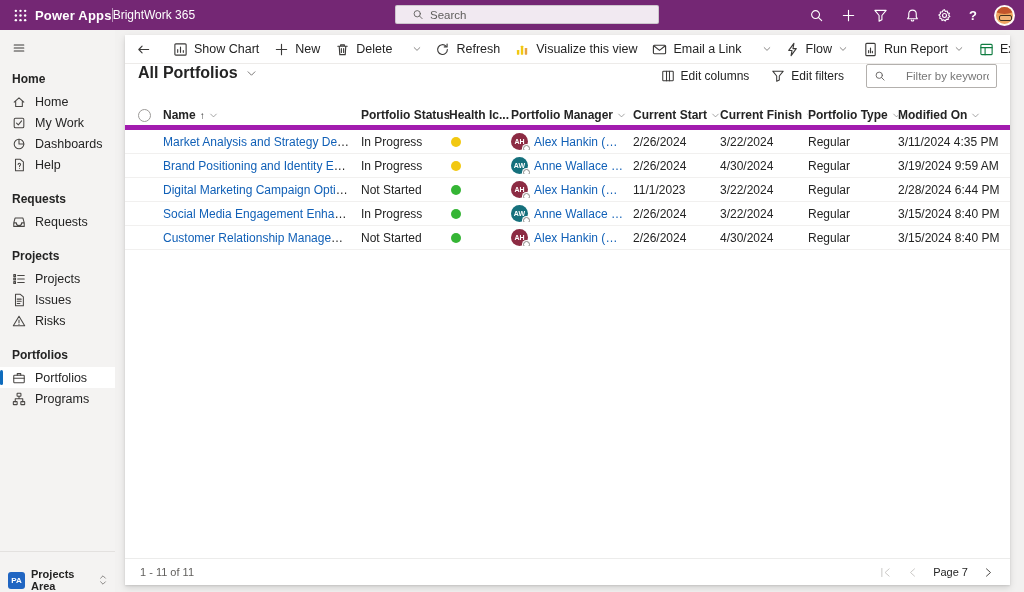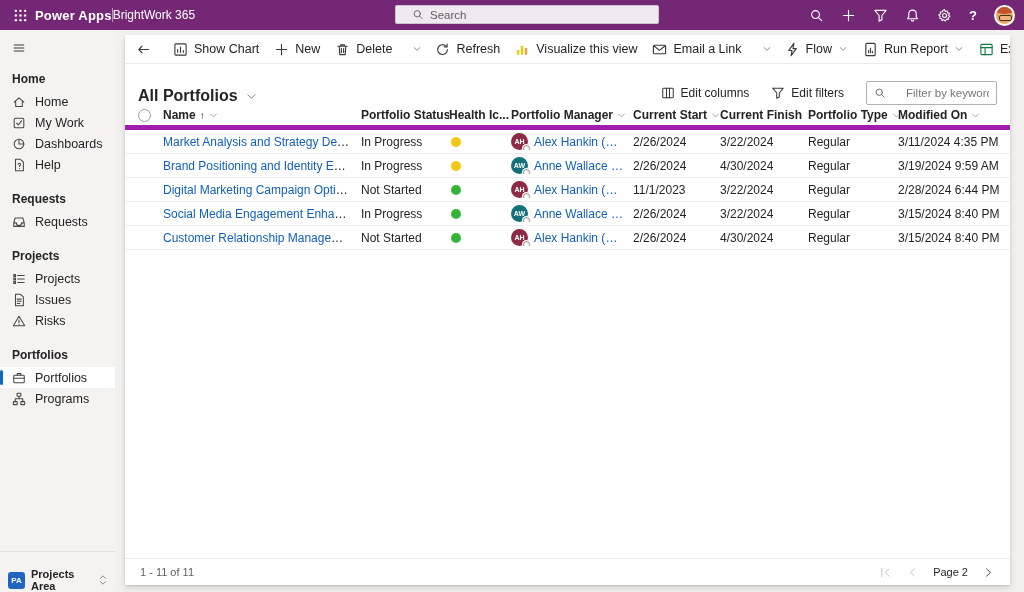--- a/index.html
+++ b/index.html
@@ -53,21 +53,21 @@
 
   
   .cmdbar{flex:0 0 29px;display:flex;align-items:center;border-bottom:1px solid #edebe9;padding:0 8px 0 4px;gap:1px;white-space:nowrap}
   .cmd{display:flex;align-items:center;gap:6px;height:24px;padding:0 7px;border:none;background:transparent;font-family:inherit;font-size:12.5px;color:#242424;cursor:pointer;border-radius:2px}
   .cicon{width:15px;height:15px;flex:0 0 auto;color:#3b3a39}
   .cchev{width:10px;height:10px;color:#605e5c}
   .cdiv{width:1px;height:16px;background:#e1dfdd;margin:0 3px}
   .chevbtn{padding:0 5px}
 
   
-  .view-head{flex:0 0 41px;display:flex;align-items:flex-end;padding:0 13px;gap:8px}
+  .view-head{flex:0 0 41px;display:flex;align-items:flex-start;padding:0 13px;gap:8px}
   .view-title{font-size:16px;font-weight:bold;display:flex;align-items:center;gap:8px;cursor:pointer}
   .vchev{width:11px;height:11px;color:#605e5c}
   .view-actions{margin-left:auto;display:flex;align-items:center;gap:22px}
   .vact{display:flex;align-items:center;gap:6px;font-size:12px;color:#242424;background:none;border:none;font-family:inherit;cursor:pointer}
   .vact .cicon{width:14px;height:14px}
   .filter-box{display:flex;align-items:center;gap:20px;width:131px;height:24px;border:1px solid #b3b0ad;border-radius:2px;padding:0 7px;background:#fff}
   .filter-box .cicon{width:12px;height:12px;color:#605e5c}
   .filter-box input{border:none;outline:none;width:100%;font-size:11.5px;font-family:inherit;color:#242424}
   .filter-box input::placeholder{color:#767676}
 
@@ -525,21 +525,21 @@
 
         <div class="statusbar">
           <span>1 - 11 of 11</span>
           <div class="pager">
             <svg class="sv pico disabled" viewBox="0 0 16 16">
                 <path d="M3.5 3 v10 M12.5 3.5 L7.5 8 l5 4.5"></path>
               </svg>
             <svg class="sv pico disabled" viewBox="0 0 16 16">
                 <path d="M10.5 3.5 L5.5 8 l5 4.5"></path>
               </svg>
-            <span class="page-label">Page 2</span>
+            <span class="page-label">Page 7</span>
             <svg class="sv pico enabled" viewBox="0 0 16 16">
                 <path d="M5.5 3.5 L10.5 8 l-5 4.5"></path>
               </svg>
           </div>
         </div>
 
       </div>
     </main>
   </div>
 </div>

